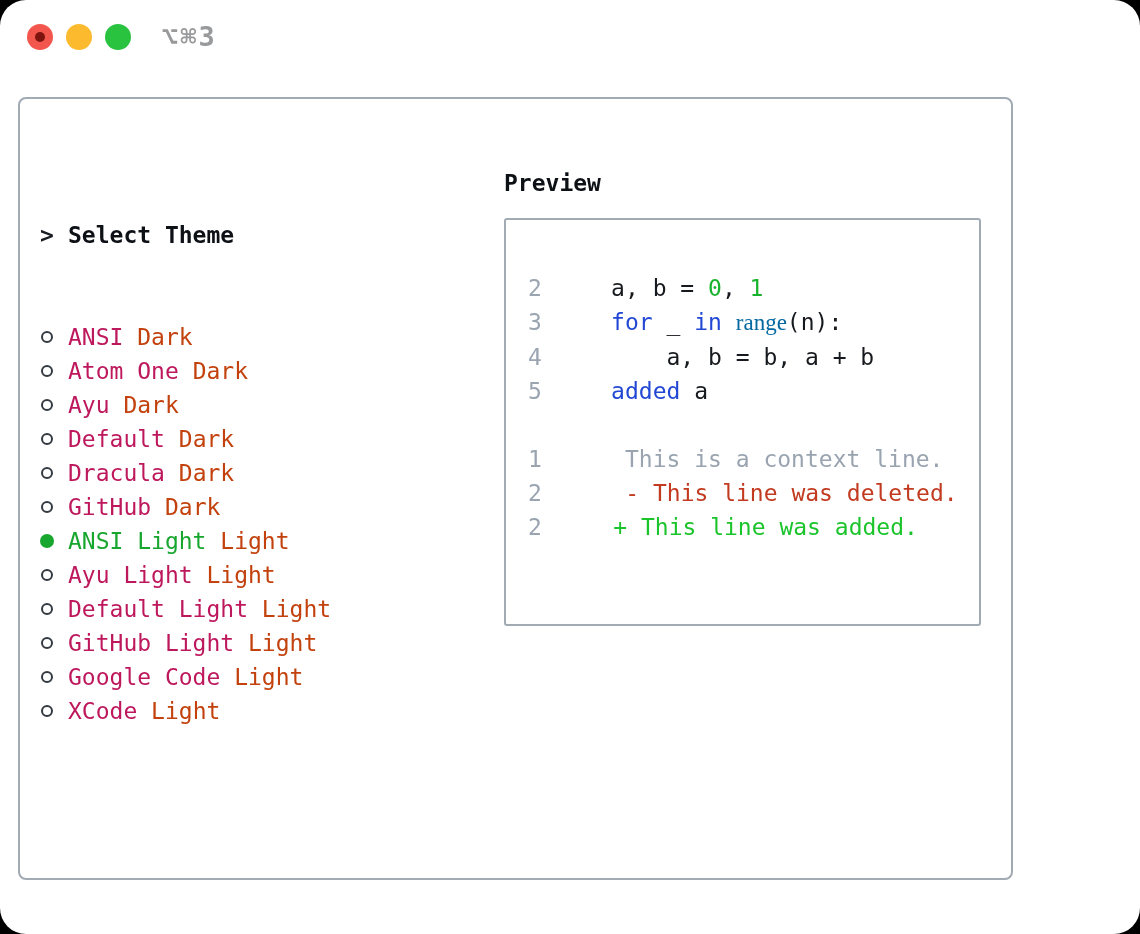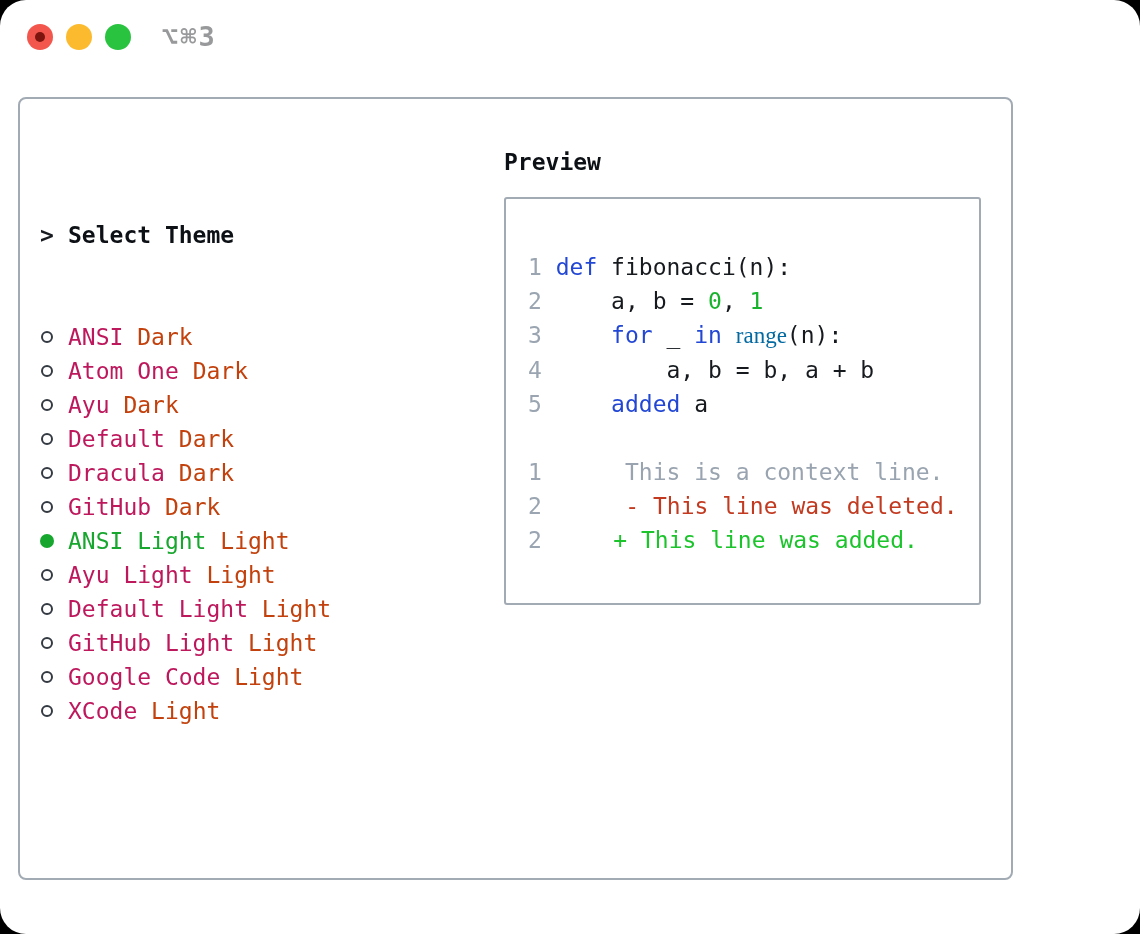--- a/index.html
+++ b/index.html
@@ -23,21 +23,21 @@
   .marker{display:inline-flex;width:28px;align-items:center;flex:none;}
   .prompt{font-weight:bold;color:#181c21;}
   .dot-hollow{width:8px;height:8px;border:2.5px solid #343a42;border-radius:50%;display:inline-block;margin-left:1px;}
   .dot-filled{width:14px;height:14px;border-radius:50%;background:#17a62e;display:inline-block;}
   .list-title{font-weight:bold;color:#0d1116;}
   .name{color:#be185d;}
   .name.selected{color:#17a62e;}
   .variant{color:#c2410c;}
 
   
-  .right-panel{position:absolute;left:484px;top:46px;}
+  .right-panel{position:absolute;left:484px;top:67px;}
   .preview-title{font-size:23px;line-height:34px;font-weight:bold;color:#0d1116;}
   .preview-box{margin-top:18px;width:477px;height:408px;border:2px solid #a2aab4;border-radius:3px;box-sizing:border-box;padding:51px 0 0 22px;background:#fff;}
   .code-line{font-size:23px;line-height:34px;white-space:pre;}
   .spacer{height:34px;}
   .lineno{color:#9aa5b1;}
   .kw{color:#2247d4;}
   .fn{color:#0369a1;font-family:Liberation Serif, serif;}
   .lit{color:#18b32c;}
   .pl{color:#16191d;}
   .ctx{color:#99a4b0;}
@@ -71,21 +71,20 @@
 
       
       
 
       
     </div>
 
     <div class="right-panel">
       <div class="preview-title">Preview</div>
       <div class="preview-box" id="code-block">
-          <div class="code-line"><span class="lineno">1</span><span class="pl"> </span><span class="kw">def</span><span class="pl"> fibonacci(n):</span></div>
           <div class="code-line"><span class="lineno">2</span><span class="pl">     a, b = </span><span class="lit">0</span><span class="pl">, </span><span class="lit">1</span></div>
           <div class="code-line"><span class="lineno">3</span><span class="pl">     </span><span class="kw">for</span><span class="pl"> _ </span><span class="kw">in</span><span class="pl"> </span><span class="fn">range</span><span class="pl">(n):</span></div>
           <div class="code-line"><span class="lineno">4</span><span class="pl">         a, b = b, a + b</span></div>
           <div class="code-line"><span class="lineno">5</span><span class="pl">     </span><span class="kw">added</span><span class="pl"> a</span></div>
           <div class="spacer"></div>
           <div class="code-line"><span class="lineno">1</span><span class="ctx">      This is a context line.</span></div>
           <div class="code-line"><span class="lineno">2</span><span class="pl">    </span><span class="del">- This line was deleted.</span></div>
           <div class="code-line"><span class="lineno">2</span><span class="pl">    </span><span class="add">+ This line was added.</span></div>
         </div>
     </div>

